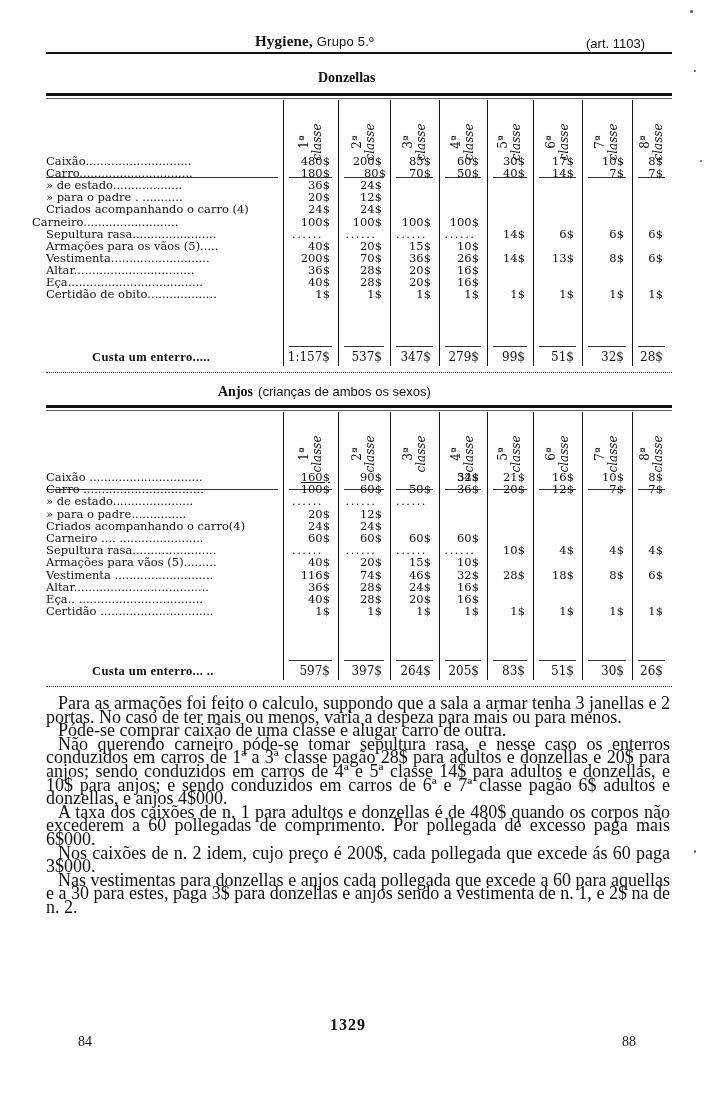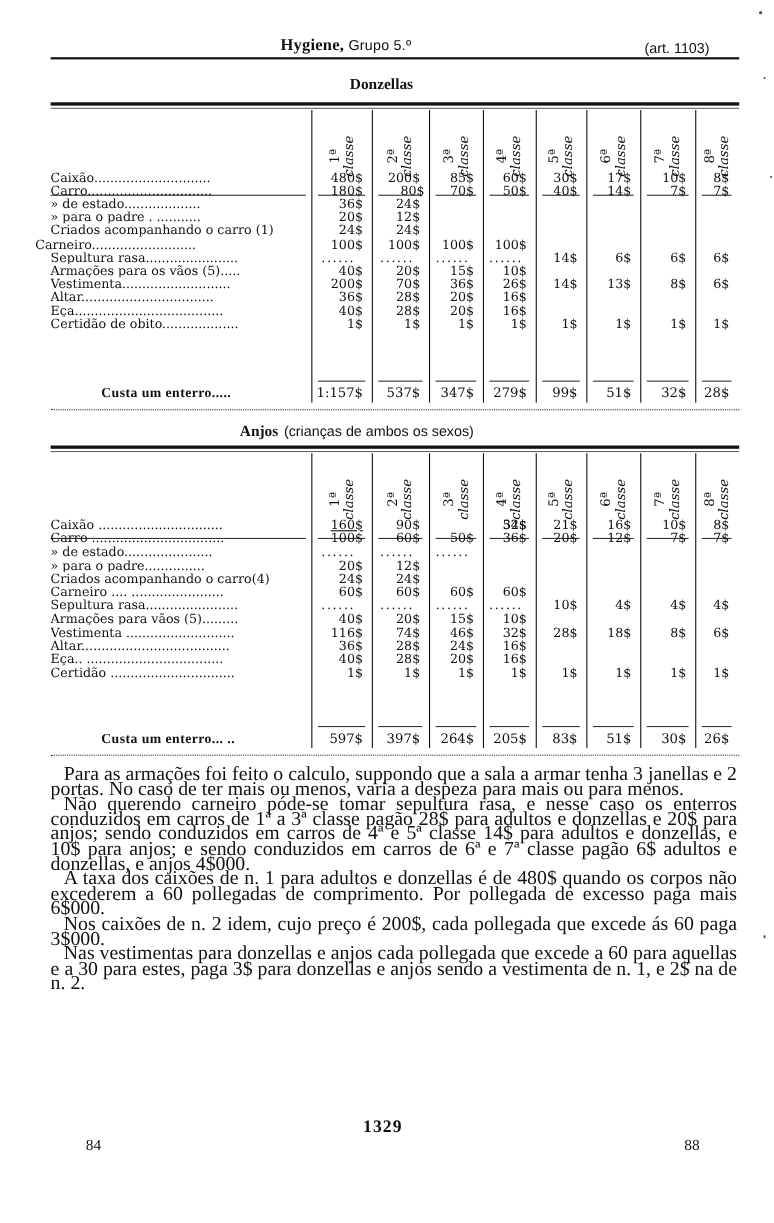--- a/index.html
+++ b/index.html
@@ -152,21 +152,21 @@
     <div class="cell" style="left:634px; top:179.2px; width:29px;"></div>
     <div class="lbl" style="left:46px; top:191.3px; width:234px;">   »  para o padre . ...........</div>
     <div class="cell" style="left:285px; top:191.3px; width:45px;">20$</div>
     <div class="cell" style="left:340px; top:191.3px; width:42px;">12$</div>
     <div class="cell" style="left:392px; top:191.3px; width:39px;"></div>
     <div class="cell" style="left:441px; top:191.3px; width:38px;"></div>
     <div class="cell" style="left:489px; top:191.3px; width:36px;"></div>
     <div class="cell" style="left:535px; top:191.3px; width:39px;"></div>
     <div class="cell" style="left:584px; top:191.3px; width:40px;"></div>
     <div class="cell" style="left:634px; top:191.3px; width:29px;"></div>
-    <div class="lbl" style="left:46px; top:203.4px; width:234px;">Criados acompanhando o carro (1)</div>
+    <div class="lbl" style="left:46px; top:203.4px; width:234px;">Criados acompanhando o carro (4)</div>
     <div class="cell" style="left:285px; top:203.4px; width:45px;">24$</div>
     <div class="cell" style="left:340px; top:203.4px; width:42px;">24$</div>
     <div class="cell" style="left:392px; top:203.4px; width:39px;"></div>
     <div class="cell" style="left:441px; top:203.4px; width:38px;"></div>
     <div class="cell" style="left:489px; top:203.4px; width:36px;"></div>
     <div class="cell" style="left:535px; top:203.4px; width:39px;"></div>
     <div class="cell" style="left:584px; top:203.4px; width:40px;"></div>
     <div class="cell" style="left:634px; top:203.4px; width:29px;"></div>
     <div class="lbl" style="left:32px; top:215.5px; width:234px;">Carneiro..........................</div>
     <div class="cell" style="left:285px; top:215.5px; width:45px;">100$</div>
@@ -441,20 +441,21 @@
     <div class="cell" style="left:489px; top:665px; width:36px; font-size:12px;">83$</div>
     <div class="cell" style="left:535px; top:665px; width:39px; font-size:12px;">51$</div>
     <div class="cell" style="left:584px; top:665px; width:40px; font-size:12px;">30$</div>
     <div class="cell" style="left:634px; top:665px; width:29px; font-size:12px;">26$</div>
   </div>
 
 <div class="wavy" style="left:46px; top:684px; width:626px;"></div>
 
 <div class="para" style="top:697px;">
   <p>Para as armações foi feito o calculo, suppondo que a sala a armar tenha 3 janellas e 2 portas. No caso de ter mais ou menos, varia a despeza para mais ou para menos.</p>
+  <p>Póde-se comprar caixão de uma classe e alugar carro de outra.</p>
   <p>Não querendo carneiro póde-se tomar sepultura rasa, e nesse caso os enterros conduzidos em carros de 1ª a 3ª classe pagão 28$ para adultos e donzellas e 20$ para anjos; sendo conduzidos em carros de 4ª e 5ª classe 14$ para adultos e donzellas, e 10$ para anjos; e sendo conduzidos em carros de 6ª e 7ª classe pagão 6$ adultos e donzellas, e anjos 4$000.</p>
   <p>A taxa dos caixões de n. 1 para adultos e donzellas é de 480$ quando os corpos não excederem a 60 pollegadas de comprimento. Por pollegada de excesso paga mais 6$000.</p>
   <p>Nos caixões de n. 2 idem, cujo preço é 200$, cada pollegada que excede ás 60 paga 3$000.</p>
   <p>Nas vestimentas para donzellas e anjos cada pollegada que excede a 60 para aquellas e a 30 para estes, paga 3$ para donzellas e anjos sendo a vestimenta de n. 1, e 2$ na de n. 2.</p>
 </div>
 
 <div class="abs pageno" style="left:330px; top:1016px;">1329</div>
 <div class="abs footnum" style="left:78px; top:1034px;">84</div>
 <div class="abs footnum" style="left:622px; top:1034px;">88</div>
 

